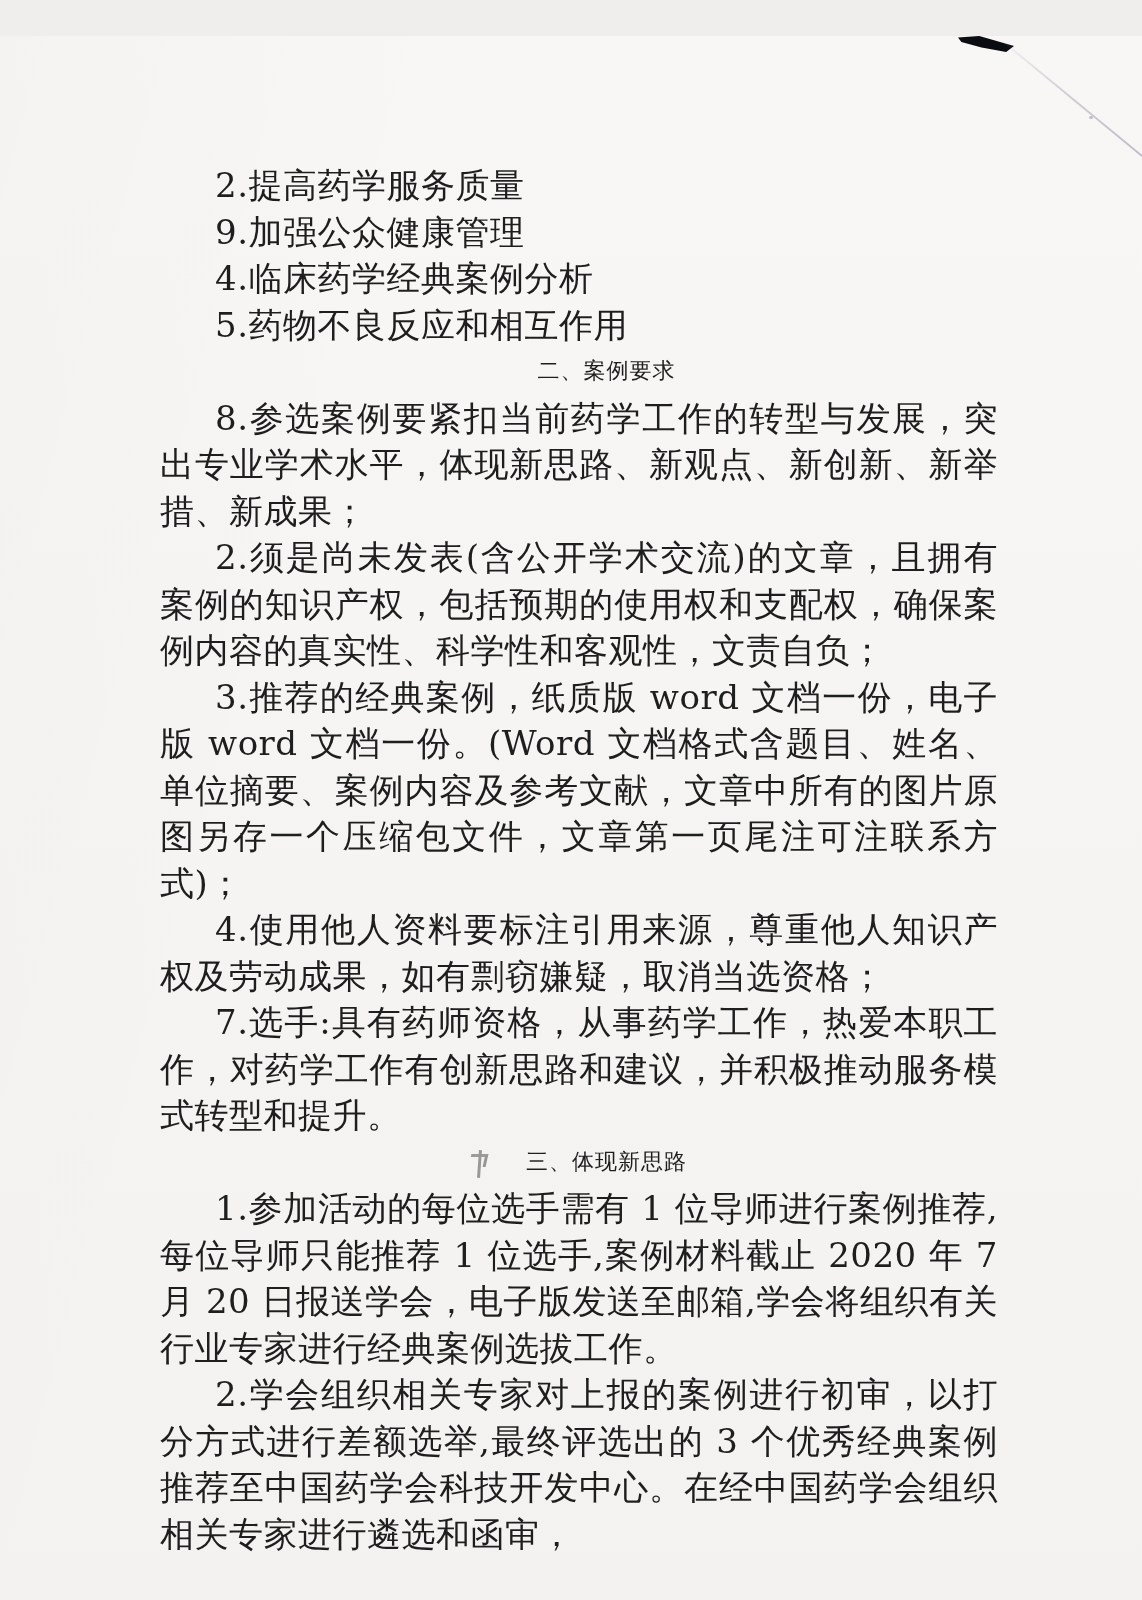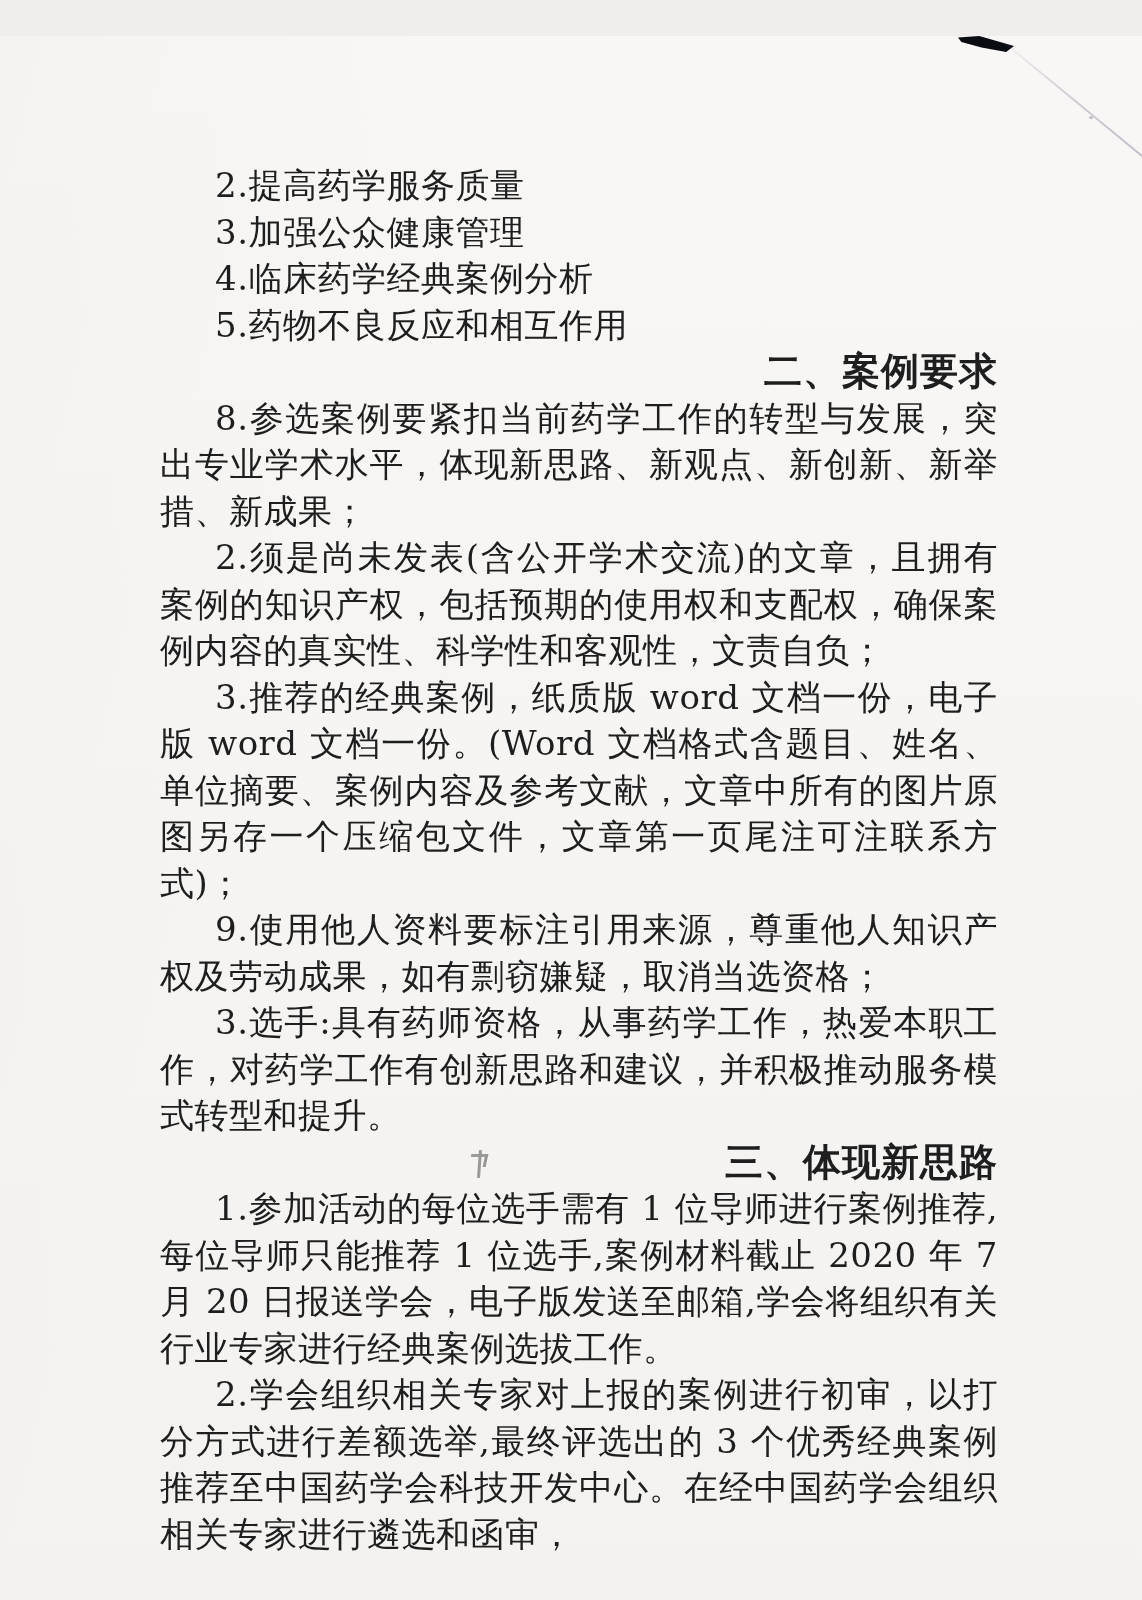--- a/index.html
+++ b/index.html
@@ -35,25 +35,25 @@
   }
   .text-block p {
     margin: 0;
     text-indent: 55px;
   }
   .text-block .list-line {
     text-align: left;
   }
   .text-block h2 {
     margin: 0;
-    font-size: 38px;
+    font-size: 22px;
     line-height: 46.5px;
-    font-weight: 700;
+    font-weight: 400;
     text-indent: 55px;
-    text-align: right;
+    text-align: center;
     letter-spacing: 1px;
   }
   
   .corner-wedge {
     position: absolute;
     left: 958px;
     top: 0;
     width: 56px;
     height: 16px;
     background: #0b0b12;
@@ -113,31 +113,31 @@
 <body>
 
 <div class="paper">
 
   <div class="corner-wedge"></div>
   <div class="page-edge-line"></div>
   <div class="speck"></div>
 
   <div class="text-block">
     <p class="list-line">2.提高药学服务质量</p>
-    <p class="list-line">3.加强公众健康管理</p>
+    <p class="list-line">9.加强公众健康管理</p>
     <p class="list-line">4.临床药学经典案例分析</p>
     <p class="list-line">5.药物不良反应和相互作用</p>
 
     <h2>二、案例要求</h2>
 
     <p>8.参选案例要紧扣当前药学工作的转型与发展，突出专业学术水平，体现新思路、新观点、新创新、新举措、新成果；</p>
     <p>2.须是尚未发表(含公开学术交流)的文章，且拥有案例的知识产权，包括预期的使用权和支配权，确保案例内容的真实性、科学性和客观性，文责自负；</p>
     <p>3.推荐的经典案例，纸质版 word 文档一份，电子版 word 文档一份。(Word 文档格式含题目、姓名、单位摘要、案例内容及参考文献，文章中所有的图片原图另存一个压缩包文件，文章第一页尾注可注联系方式)；</p>
-    <p>9.使用他人资料要标注引用来源，尊重他人知识产权及劳动成果，如有剽窃嫌疑，取消当选资格；</p>
-    <p>3.选手:具有药师资格，从事药学工作，热爱本职工作，对药学工作有创新思路和建议，并积极推动服务模式转型和提升。</p>
+    <p>4.使用他人资料要标注引用来源，尊重他人知识产权及劳动成果，如有剽窃嫌疑，取消当选资格；</p>
+    <p>7.选手:具有药师资格，从事药学工作，热爱本职工作，对药学工作有创新思路和建议，并积极推动服务模式转型和提升。</p>
 
     <h2>三、体现新思路</h2>
 
     <p>1.参加活动的每位选手需有 1 位导师进行案例推荐,每位导师只能推荐 1 位选手,案例材料截止 2020 年 7 月 20 日报送学会，电子版发送至邮箱,学会将组织有关行业专家进行经典案例选拔工作。</p>
     <p>2.学会组织相关专家对上报的案例进行初审，以打分方式进行差额选举,最终评选出的 3 个优秀经典案例推荐至中国药学会科技开发中心。在经中国药学会组织相关专家进行遴选和函审，</p>
   </div>
 
   <div class="ink-smudge"></div>
 
 </div>

